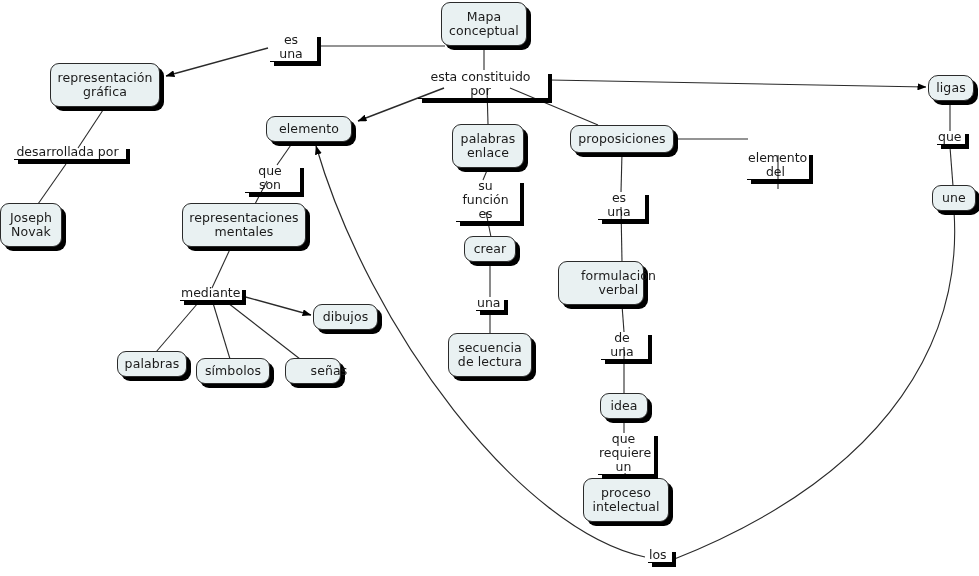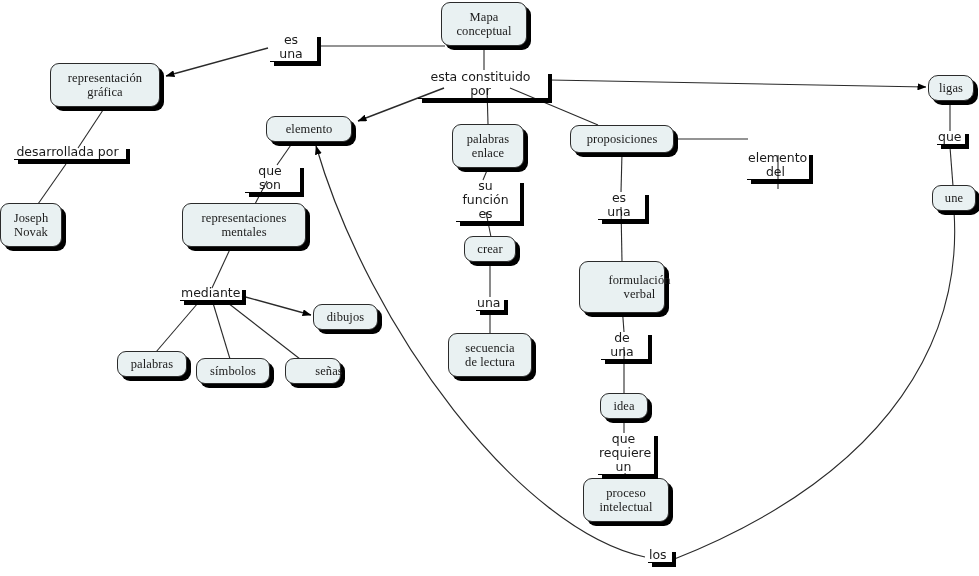--- a/index.html
+++ b/index.html
@@ -32,21 +32,21 @@
     display: flex;
     align-items: center;
     justify-content: center;
     text-align: center;
     color: #1a1a1a;
     font-size: 12.5px;
     line-height: 14px;
     letter-spacing: 0.1px;
     z-index: 5;
   }
-  .node span { display: block; white-space: pre-line; font-family: Liberation Serif, serif; }
+  .node span { display: block; white-space: pre-line; }
   
   .link-label {
     position: absolute;
     box-sizing: border-box;
     background: transparent;
     border-bottom: 1.5px solid #000000;
     border-right: 0;
     color: #1a1a1a;
     font-size: 12.5px;
     line-height: 14px;
@@ -193,21 +193,21 @@
   <div class="node" style="left:464px;top:236px;width:52px;height:26px;">
     <span>crear</span>
   </div>
   <div class="node" style="left:448px;top:333px;width:84px;height:44px;">
     <span>secuencia
 de lectura</span>
   </div>
   <div class="node" style="left:570px;top:125px;width:104px;height:28px;">
     <span>proposiciones</span>
   </div>
-  <div class="node" style="left:579px;top:261px;width:86px;height:52px;padding-left:35px;">
+  <div class="node" style="left:558px;top:261px;width:86px;height:44px;padding-left:35px;">
     <span>formulación
 verbal</span>
   </div>
   <div class="node" style="left:600px;top:393px;width:48px;height:26px;">
     <span>idea</span>
   </div>
   <div class="node" style="left:583px;top:478px;width:86px;height:44px;">
     <span>proceso
 intelectual</span>
   </div>

